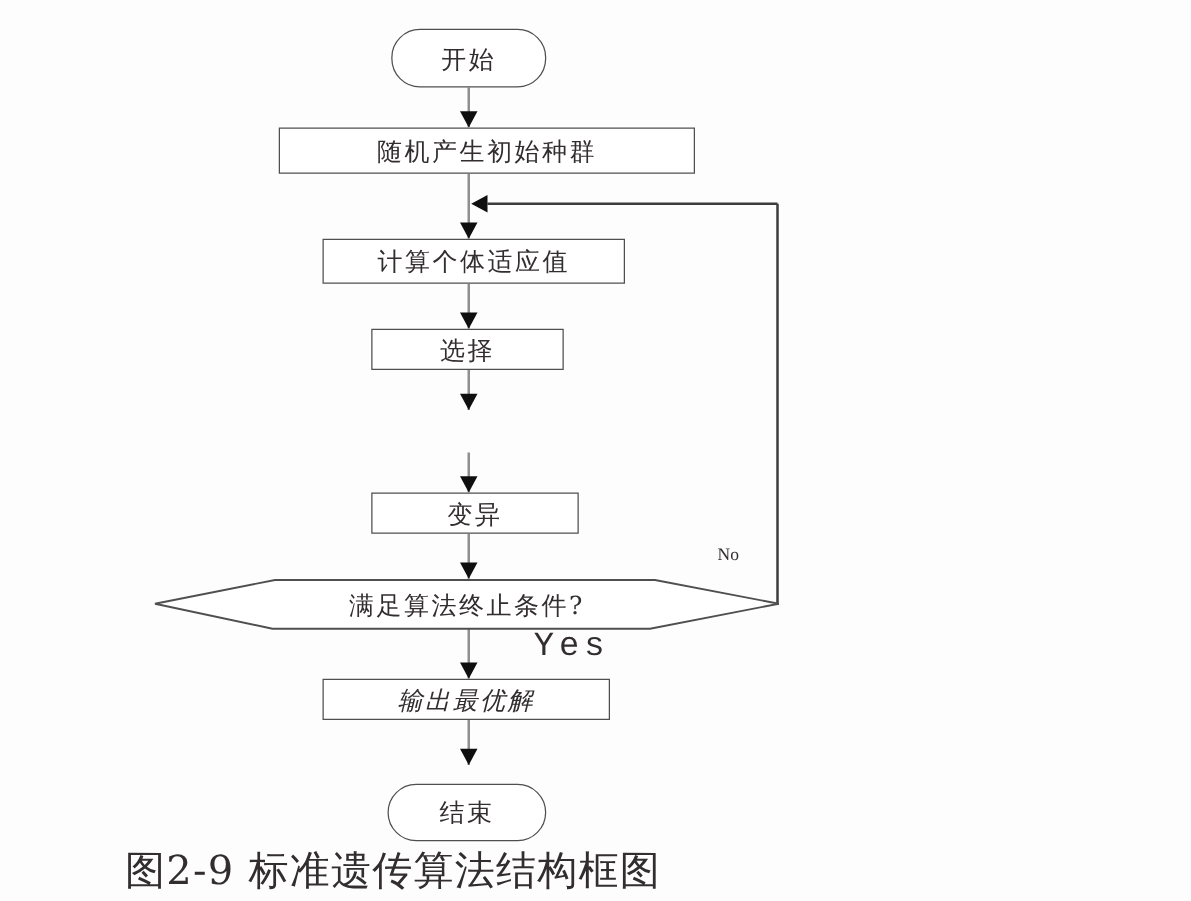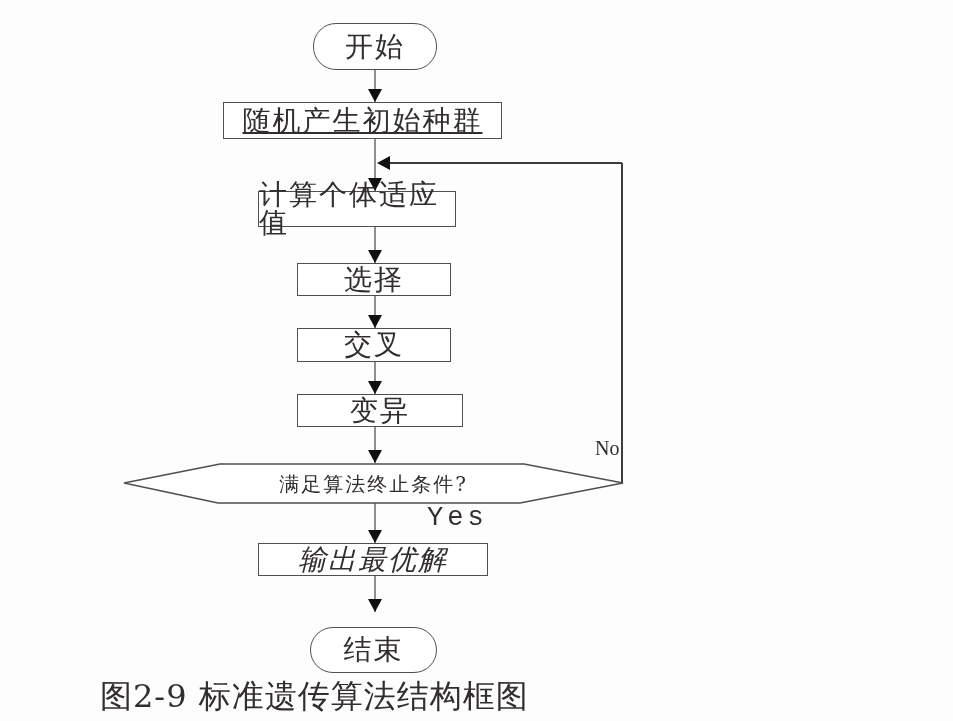--- a/index.html
+++ b/index.html
@@ -8,26 +8,26 @@
   }
   *{box-sizing:border-box; margin:0; padding:0;}
   body{background:#fff; font-family:"DejaVu Serif","Liberation Serif",serif;}
   #canvas{
     position:relative; width:953px; height:721px;
     background:var(--background); overflow:hidden;
   }
   .node{
     position:absolute; display:flex; align-items:center; justify-content:center;
     border:1.5px solid var(--border); background:var(--node-fill);
-    color:var(--text); font-size:28px; letter-spacing:2px; line-height:1;
+    color:var(--text); font-size:20px; letter-spacing:2px; line-height:1;
   }
   .terminator{border-radius:23px;}
   #node-start  {left:313px; top:23px;  width:124px; height:47px;}
-  #node-init   {left:223px; top:102px; width:279px; height:37px;text-decoration:underline;}
-  #node-fitness{left:258px; top:191px; width:198px; height:36px;}
+  #node-init   {left:223px; top:102px; width:333px; height:37px;}
+  #node-fitness{left:258px; top:191px; width:242px; height:36px;}
   #node-select {left:297px; top:263px; width:154px; height:33px;}
   #node-cross  {left:297px; top:328px; width:154px; height:34px;}
   #node-mutate {left:297px; top:394px; width:166px; height:33px;}
   #node-output {left:258px; top:543px; width:230px; height:33px;font-style:italic;}
   #node-end    {left:310px; top:612px; width:127px; height:46px;margin-top:15px;}
 
   #node-cond{position:absolute; left:123px; top:463px; width:501px; height:41px;}
   #node-cond svg{position:absolute; left:0; top:0; display:block;}
   #node-cond .hex-label{
     position:absolute; left:0; top:0; width:100%; height:100%;
@@ -55,21 +55,21 @@
 
   #loop-v{position:absolute; left:621px; top:163px; width:2px; height:321px; background:var(--loop);}
   #loop-h{position:absolute; left:390px; top:162px; width:232px; height:2px; background:var(--loop);}
   #loop-arrow{
     position:absolute; left:377px; top:156px; width:0; height:0;
     border-top:7px solid transparent; border-bottom:7px solid transparent;
     border-right:13px solid var(--arrow);
   }
 
   .edge-label{position:absolute; color:var(--text); line-height:1;}
-  #label-no{left:574px; top:438px; font-size:20px; font-family:"Liberation Serif","DejaVu Serif",serif;margin-left:21px;}
+  #label-no{left:574px; top:438px; font-size:14px; font-family:"Liberation Serif","DejaVu Serif",serif;}
   #label-yes{left:379px; top:505px; font-size:27px; letter-spacing:4px; font-family:"Liberation Mono","DejaVu Sans Mono",monospace;margin-left:48px;}
 
   #caption{
     position:absolute; left:100px; top:675px;
     color:var(--text); font-size:32px; letter-spacing:1px; white-space:pre;
   }
 </style>
 </head>
 <body>
 
@@ -98,21 +98,20 @@
   <div class="arrow-down" id="a8"></div>
 
   <div class="node terminator" id="node-start">开始</div>
 
   <div class="node" id="node-init">随机产生初始种群</div>
 
   <div class="node" id="node-fitness">计算个体适应值</div>
 
   <div class="node" id="node-select">选择</div>
 
-  <div class="node" id="node-cross">交叉</div>
 
   <div class="node" id="node-mutate">变异</div>
 
   <div id="node-cond">
     <svg width="501" height="41" viewBox="0 0 501 41">
       <polygon points="1,20 97,1 401,1 500,20 397,40 95,40" style="fill:var(--node-fill,#fff); stroke:var(--border,#4f4f4f); stroke-width:1.5;"></polygon>
     </svg>
     <div class="hex-label">满足算法终止条件?</div>
   </div>
 

